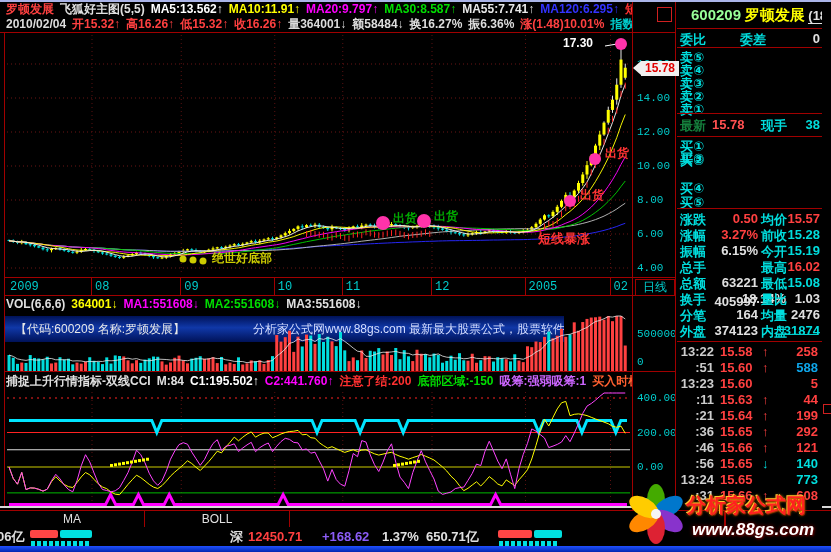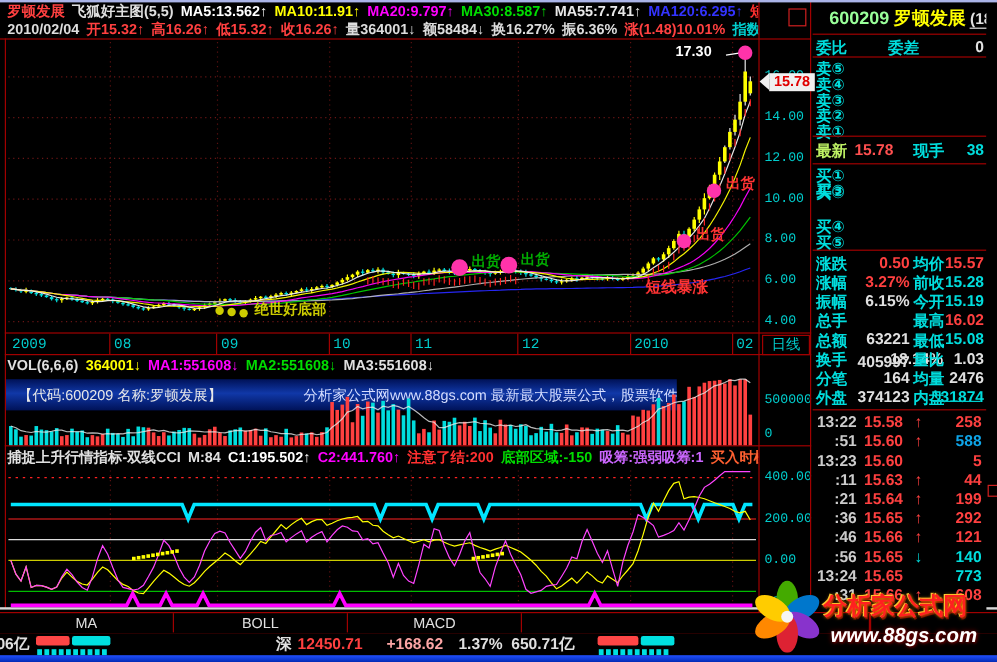--- a/index.html
+++ b/index.html
@@ -460,21 +460,21 @@
       <div class="month-label" style="left: 90px;">08</div>
       <div class="month-tick" style="left: 175.25px;"></div>
       <div class="month-label" style="left: 179.25px;">09</div>
       <div class="month-tick" style="left: 268.75px;"></div>
       <div class="month-label" style="left: 272.75px;">10</div>
       <div class="month-tick" style="left: 336.75px;"></div>
       <div class="month-label" style="left: 340.75px;">11</div>
       <div class="month-tick" style="left: 426px;"></div>
       <div class="month-label" style="left: 430px;">12</div>
       <div class="month-tick" style="left: 519.5px;"></div>
-      <div class="month-label" style="left: 523.5px;">2010</div>
+      <div class="month-label" style="left: 523.5px;">2005</div>
       <div class="month-tick" style="left: 604.5px;"></div>
       <div class="month-label" style="left: 608.5px;">02</div>
     </div>
   <div class="hdr-row" style="top:297px;" id="vol-row"><span class="seg" style="color: rgb(224, 224, 224);">VOL(6,6,6)</span><span class="seg" style="color: rgb(255, 255, 0);">364001↓</span><span class="seg" style="color: rgb(255, 0, 255);">MA1:551608↓</span><span class="seg" style="color: rgb(0, 221, 0);">MA2:551608↓</span><span class="seg" style="color: rgb(224, 224, 224);">MA3:551608↓</span></div>
   <div id="banner">
     <span class="bl">【代码:600209 名称:罗顿发展】</span>
     <span class="bc">分析家公式网www.88gs.com 最新最大股票公式，股票软件下载网站</span>
   </div>
   <svg id="vol-svg" width="627" height="58">
       <rect x="2.5" y="41.031667238696535" width="3" height="15.968332761303463" fill="#00dddd"></rect>
@@ -704,21 +704,21 @@
       <span class="st-v2" style="color:#e0e0e0;">0</span>
     </div>
     <div id="sell-levels">
         <div class="p-row" style="top: 49px; left: 3px;"><span class="lvl-label">卖⑤</span></div>
         <div class="p-row" style="top: 62px; left: 3px;"><span class="lvl-label">卖④</span></div>
         <div class="p-row" style="top: 75px; left: 3px;"><span class="lvl-label">卖③</span></div>
         <div class="p-row" style="top: 88px; left: 3px;"><span class="lvl-label">卖②</span></div>
         <div class="p-row" style="top: 101px; left: 3px;"><span class="lvl-label">卖①</span></div>
       </div>
     <div class="p-row" style="top:117px;">
-      <span class="st-l" style="color:#bef264;">最新</span>
+      <span class="st-l" style="color:#15803d;">最新</span>
       <span class="abs" style="left:32px;color:#ff5050;">15.78</span>
       <span class="st-l2">现手</span>
       <span class="st-v2" style="color:#00dddd;">38</span>
     </div>
     <div id="buy-levels">
         <div class="p-row" style="top: 138px; left: 3px;"><span class="lvl-label">买①</span></div>
         <div class="p-row" style="top: 152px; left: 3px;"><span class="lvl-label">买②</span></div>
         <div class="p-row" style="top: 150px; left: 3px;"><span class="lvl-label">买③</span></div>
         <div class="p-row" style="top: 180px; left: 3px;"><span class="lvl-label">买④</span></div>
         <div class="p-row" style="top: 194px; left: 3px;"><span class="lvl-label">买⑤</span></div>
@@ -847,30 +847,29 @@
 
   <div id="rstrip">
     <div class="ric" style="top:381px;font-size:11px;"></div>
     <div class="ric" style="top:404px;border:1px solid #d02020;width:7px;height:8px;text-align:center;font-size:7px;line-height:8px;"></div>
     <div class="ric" style="top:481px;font-size:12px;"></div>
   </div>
 
   <div id="tabs">
       <div class="tab" style="left: 0px; width: 144px;">MA</div>
       <div class="tab" style="left: 145px; width: 144px;">BOLL</div>
-      <div class="tab" style="left: 290px; width: 144px;">MACD</div>
       <div class="tab" style="left: 580px; width: 144px;">DMI</div>
       <div class="tab" style="left: 725px; width: 0px;"></div>
     </div>
 
   <div id="statusbar">
     <span class="abs" style="left:-3px;color:#e0e0e0;">06亿</span>
     <span class="abs" style="left:230px;color:#e0e0e0;">深</span>
     <span class="abs" style="left:248px;color:#ff4040;">12450.71</span>
-    <span class="abs" style="left:322px;color:#fca5a5;text-align:center;">+168.62</span>
+    <span class="abs" style="left:322px;color:#8b5cf6;text-align:center;">+168.62</span>
     <span class="abs" style="left:382px;color:#e0e0e0;">1.37%</span>
     <span class="abs" style="left:426px;color:#e0e0e0;">650.71亿</span>
   <div class="sb-bars" style="left: 30px; width: 64px;">
         <div class="sb-red" style="left: 0px; width: 28px;"></div>
         <div class="sb-cyan" style="left: 30px; width: 32px;"></div>
         <div class="sb-tick" style="left: 1px;"></div>
         <div class="sb-tick" style="left: 7px;"></div>
         <div class="sb-tick" style="left: 13px;"></div>
         <div class="sb-tick" style="left: 19px;"></div>
         <div class="sb-tick" style="left: 25px;"></div>

